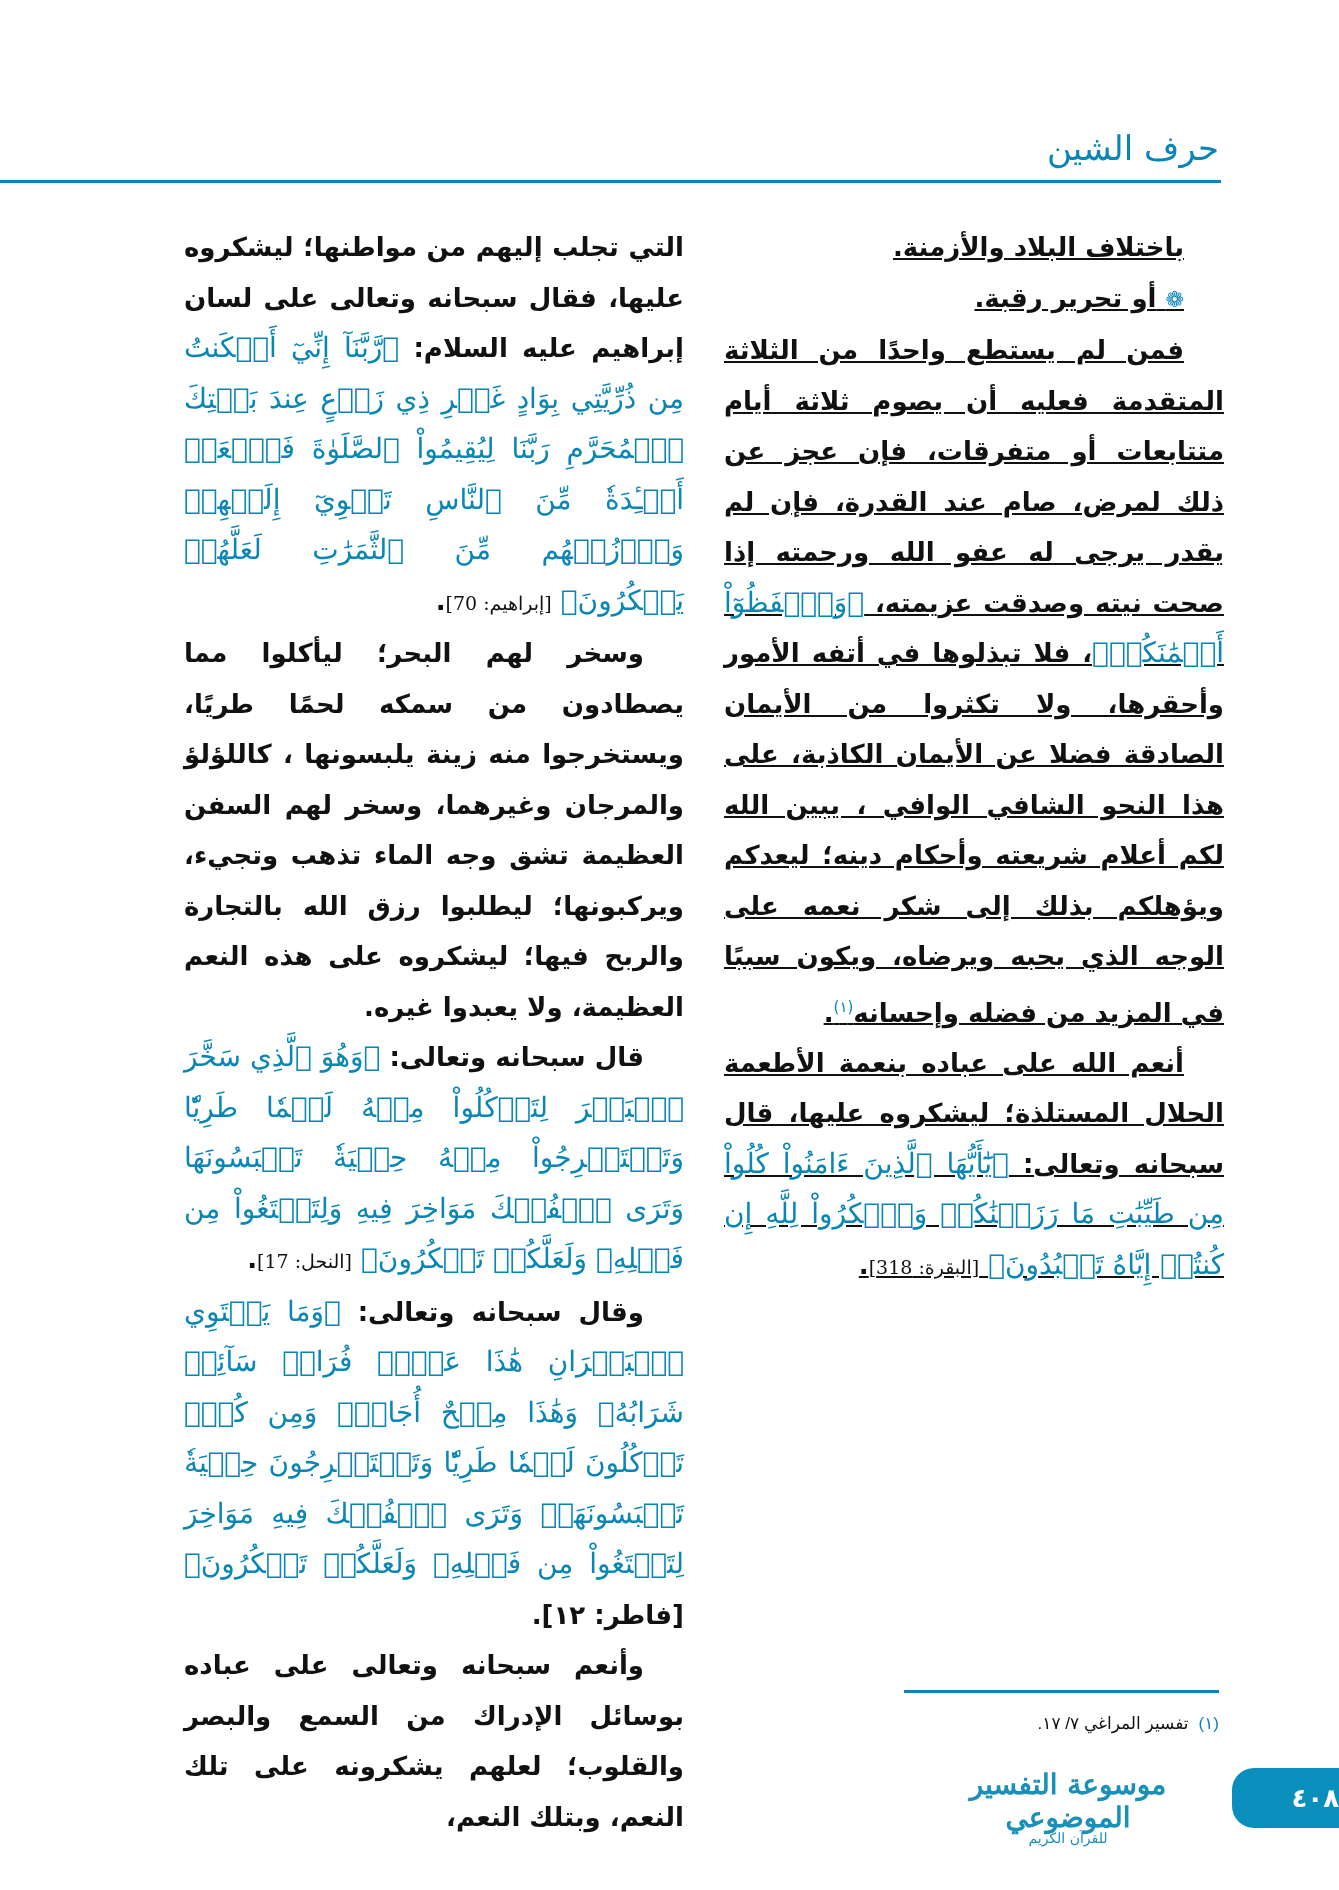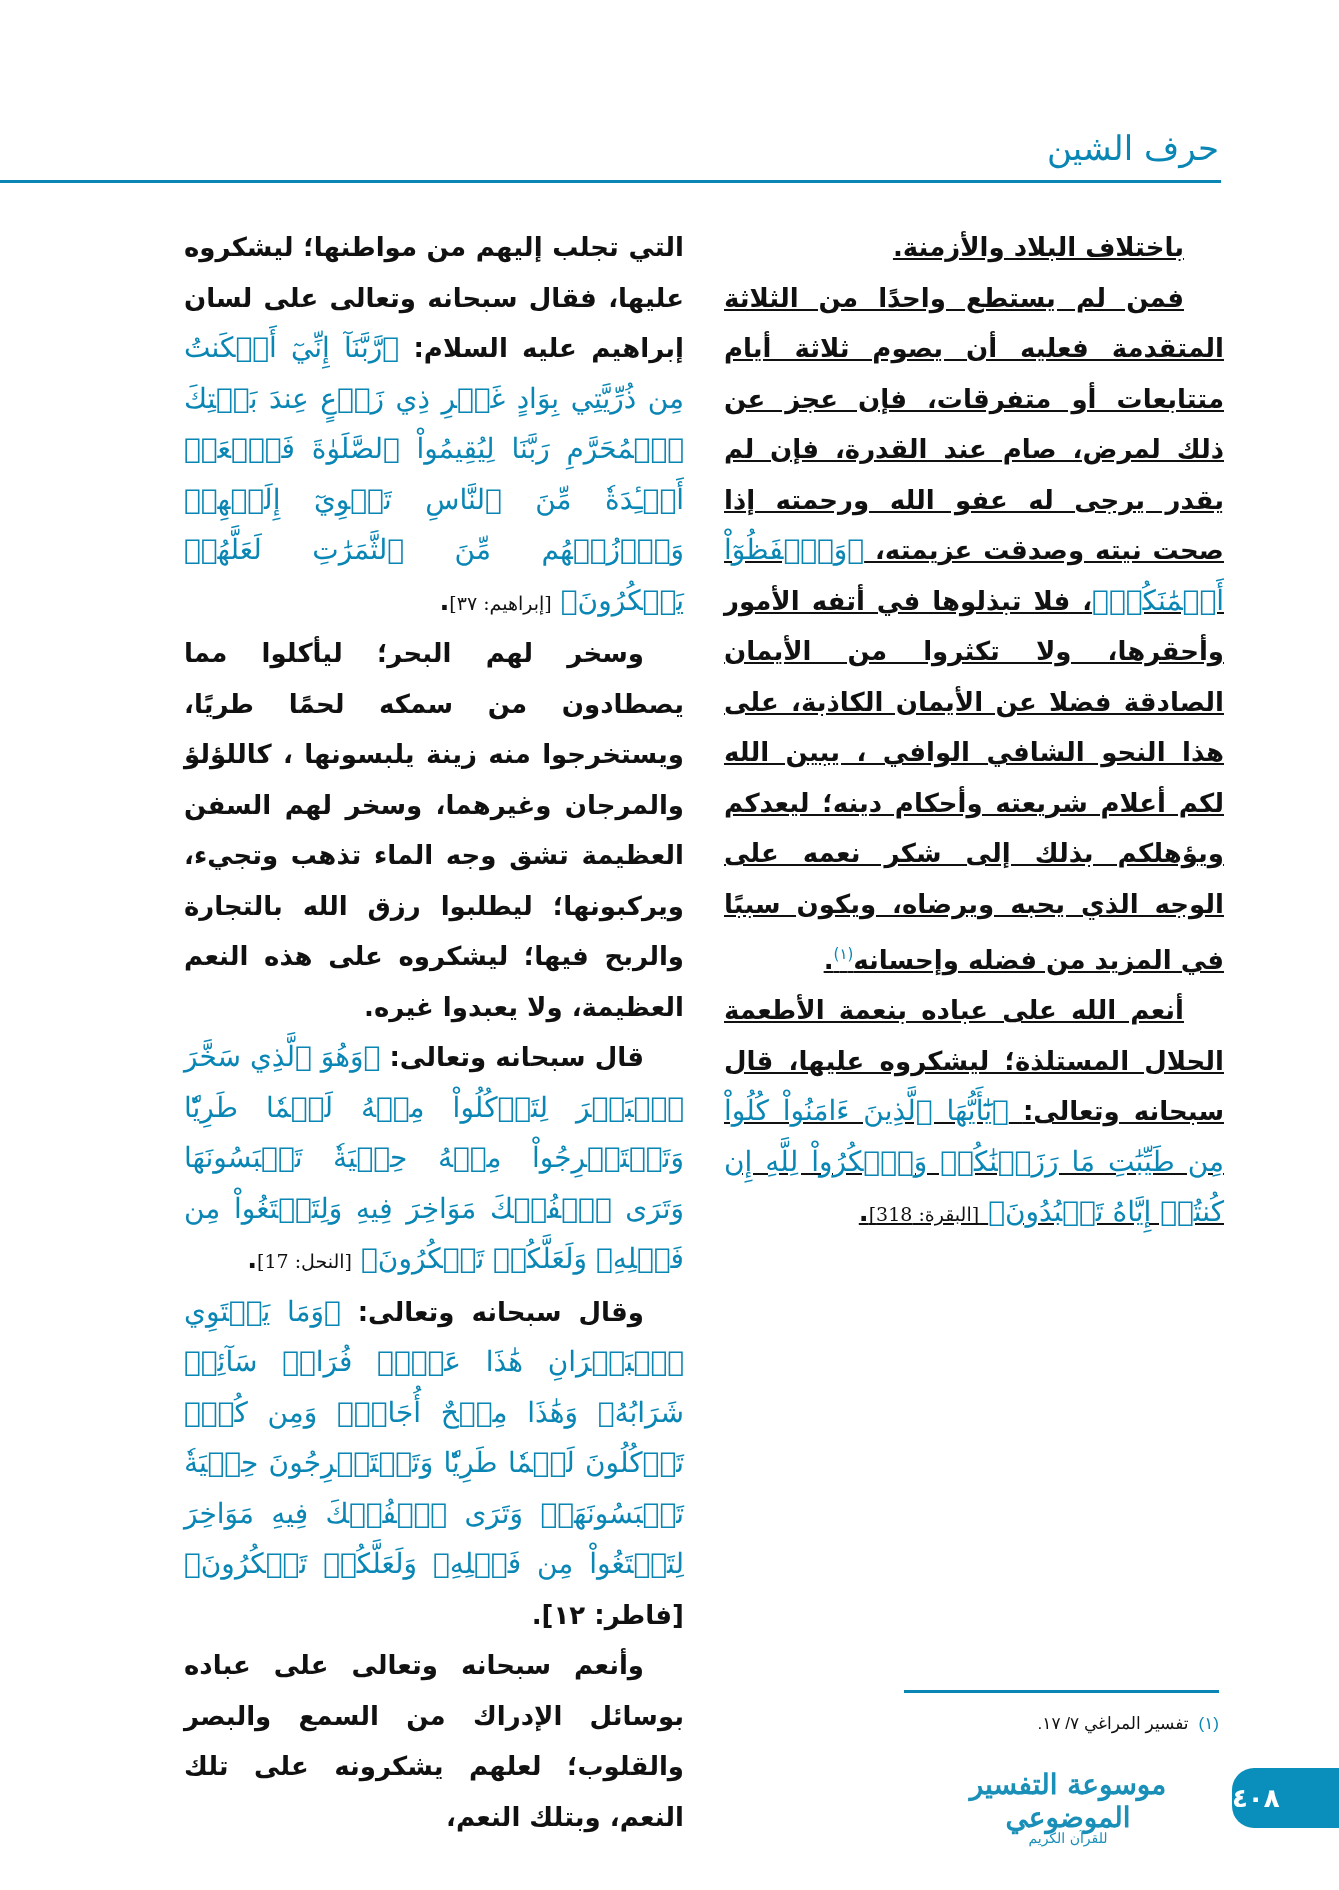--- a/index.html
+++ b/index.html
@@ -21,47 +21,48 @@
   .flower { color:#0a86b5; font-size:22px; font-weight:normal; }
   .fn-rule { position:absolute; right:120px; width:315px; top:1690px; height:3px; background:#0a86b5; }
   .footnote { position:absolute; right:120px; top:1713px; direction:rtl; font-family:Liberation Sans, sans-serif;
               font-size:17px; color:#111;margin-left:16px; }
   .footnote .num { color:#0a86b5; margin-left:10px; }
   .logo { position:absolute; left:968px; top:1768px; width:200px; direction:rtl; text-align:center;
           color:#1a8fb8; font-family:"DejaVu Serif", serif; }
   .logo .main { font-size:28px; font-weight:bold; letter-spacing:-1px; }
   .logo .sub { font-size:14px; margin-top:-4px; }
   .page-tab { position:absolute; left:1232px; top:1768px; width:107px; height:60px; background:#0a8fbd;
-              border-radius:22px 0 0 22px; color:#fff; font-size:26px; font-weight:bold; text-align:left;
+              border-radius:22px 0 0 22px; color:#fff; font-size:26px; font-weight:bold; text-align:right;
               line-height:60px; }
 </style>
 </head>
 <body>
 
 <div class="header-title">حرف الشين</div>
 <div class="header-rule"></div>
 
 <div class="col col-right">
   <p class="p indent"><span>باختلاف البلاد والأزمنة.</span></p>
+  <p class="p indent"><span class="flower">❁</span> <span>أو تحرير رقبة.</span></p>
   <p class="p indent">
     <span>فمن لم يستطع واحدًا من الثلاثة المتقدمة فعليه أن يصوم ثلاثة أيام متتابعات أو متفرقات، فإن عجز عن ذلك لمرض، صام عند القدرة، فإن لم يقدر يرجى له عفو الله ورحمته إذا صحت نيته وصدقت عزيمته،</span>
     <span class="ayah">﴿وَٱحۡفَظُوٓاْ أَيۡمَٰنَكُمۡ﴾</span><span>، فلا تبذلوها في أتفه الأمور وأحقرها، ولا تكثروا من الأيمان الصادقة فضلا عن الأيمان الكاذبة، على هذا النحو الشافي الوافي ، يبين الله لكم أعلام شريعته وأحكام دينه؛ ليعدكم ويؤهلكم بذلك إلى شكر نعمه على الوجه الذي يحبه ويرضاه، ويكون سببًا في المزيد من فضله وإحسانه</span><span class="fn-mark">(١)</span><span>.</span>
   </p>
   <p class="p indent">
     <span>أنعم الله على عباده بنعمة الأطعمة الحلال المستلذة؛ ليشكروه عليها، قال سبحانه وتعالى:</span>
     <span class="ayah">﴿يَٰٓأَيُّهَا ٱلَّذِينَ ءَامَنُواْ كُلُواْ مِن طَيِّبَٰتِ مَا رَزَقۡنَٰكُمۡ وَٱشۡكُرُواْ لِلَّهِ إِن كُنتُمۡ إِيَّاهُ تَعۡبُدُونَ﴾</span>
     <span class="ref">[البقرة: 318]</span><span>.</span>
   </p>
 </div>
 
 <div class="col col-left">
   <p class="p">
     <span>التي تجلب إليهم من مواطنها؛ ليشكروه عليها، فقال سبحانه وتعالى على لسان إبراهيم عليه السلام:</span>
     <span class="ayah">﴿رَّبَّنَآ إِنِّيٓ أَسۡكَنتُ مِن ذُرِّيَّتِي بِوَادٍ غَيۡرِ ذِي زَرۡعٍ عِندَ بَيۡتِكَ ٱلۡمُحَرَّمِ رَبَّنَا لِيُقِيمُواْ ٱلصَّلَوٰةَ فَٱجۡعَلۡ أَفۡـِٔدَةٗ مِّنَ ٱلنَّاسِ تَهۡوِيٓ إِلَيۡهِمۡ وَٱرۡزُقۡهُم مِّنَ ٱلثَّمَرَٰتِ لَعَلَّهُمۡ يَشۡكُرُونَ﴾</span>
-    <span class="ref">[إبراهيم: ٣٧]</span><span>.</span>
+    <span class="ref">[إبراهيم: 70]</span><span>.</span>
   </p>
   <p class="p indent"><span>وسخر لهم البحر؛ ليأكلوا مما يصطادون من سمكه لحمًا طريًا، ويستخرجوا منه زينة يلبسونها ، كاللؤلؤ والمرجان وغيرهما، وسخر لهم السفن العظيمة تشق وجه الماء تذهب وتجيء، ويركبونها؛ ليطلبوا رزق الله بالتجارة والربح فيها؛ ليشكروه على هذه النعم العظيمة، ولا يعبدوا غيره.</span></p>
   <p class="p indent">
     <span>قال سبحانه وتعالى:</span>
     <span class="ayah">﴿وَهُوَ ٱلَّذِي سَخَّرَ ٱلۡبَحۡرَ لِتَأۡكُلُواْ مِنۡهُ لَحۡمٗا طَرِيّٗا وَتَسۡتَخۡرِجُواْ مِنۡهُ حِلۡيَةٗ تَلۡبَسُونَهَا وَتَرَى ٱلۡفُلۡكَ مَوَاخِرَ فِيهِ وَلِتَبۡتَغُواْ مِن فَضۡلِهِۦ وَلَعَلَّكُمۡ تَشۡكُرُونَ﴾</span>
     <span class="ref">[النحل: 17]</span><span>.</span>
   </p>
   <p class="p indent">
     <span>وقال سبحانه وتعالى:</span>
     <span class="ayah">﴿وَمَا يَسۡتَوِي ٱلۡبَحۡرَانِ هَٰذَا عَذۡبٞ فُرَاتٞ سَآئِغٞ شَرَابُهُۥ وَهَٰذَا مِلۡحٌ أُجَاجٞۖ وَمِن كُلّٖ تَأۡكُلُونَ لَحۡمٗا طَرِيّٗا وَتَسۡتَخۡرِجُونَ حِلۡيَةٗ تَلۡبَسُونَهَاۖ وَتَرَى ٱلۡفُلۡكَ فِيهِ مَوَاخِرَ لِتَبۡتَغُواْ مِن فَضۡلِهِۦ وَلَعَلَّكُمۡ تَشۡكُرُونَ﴾</span>

